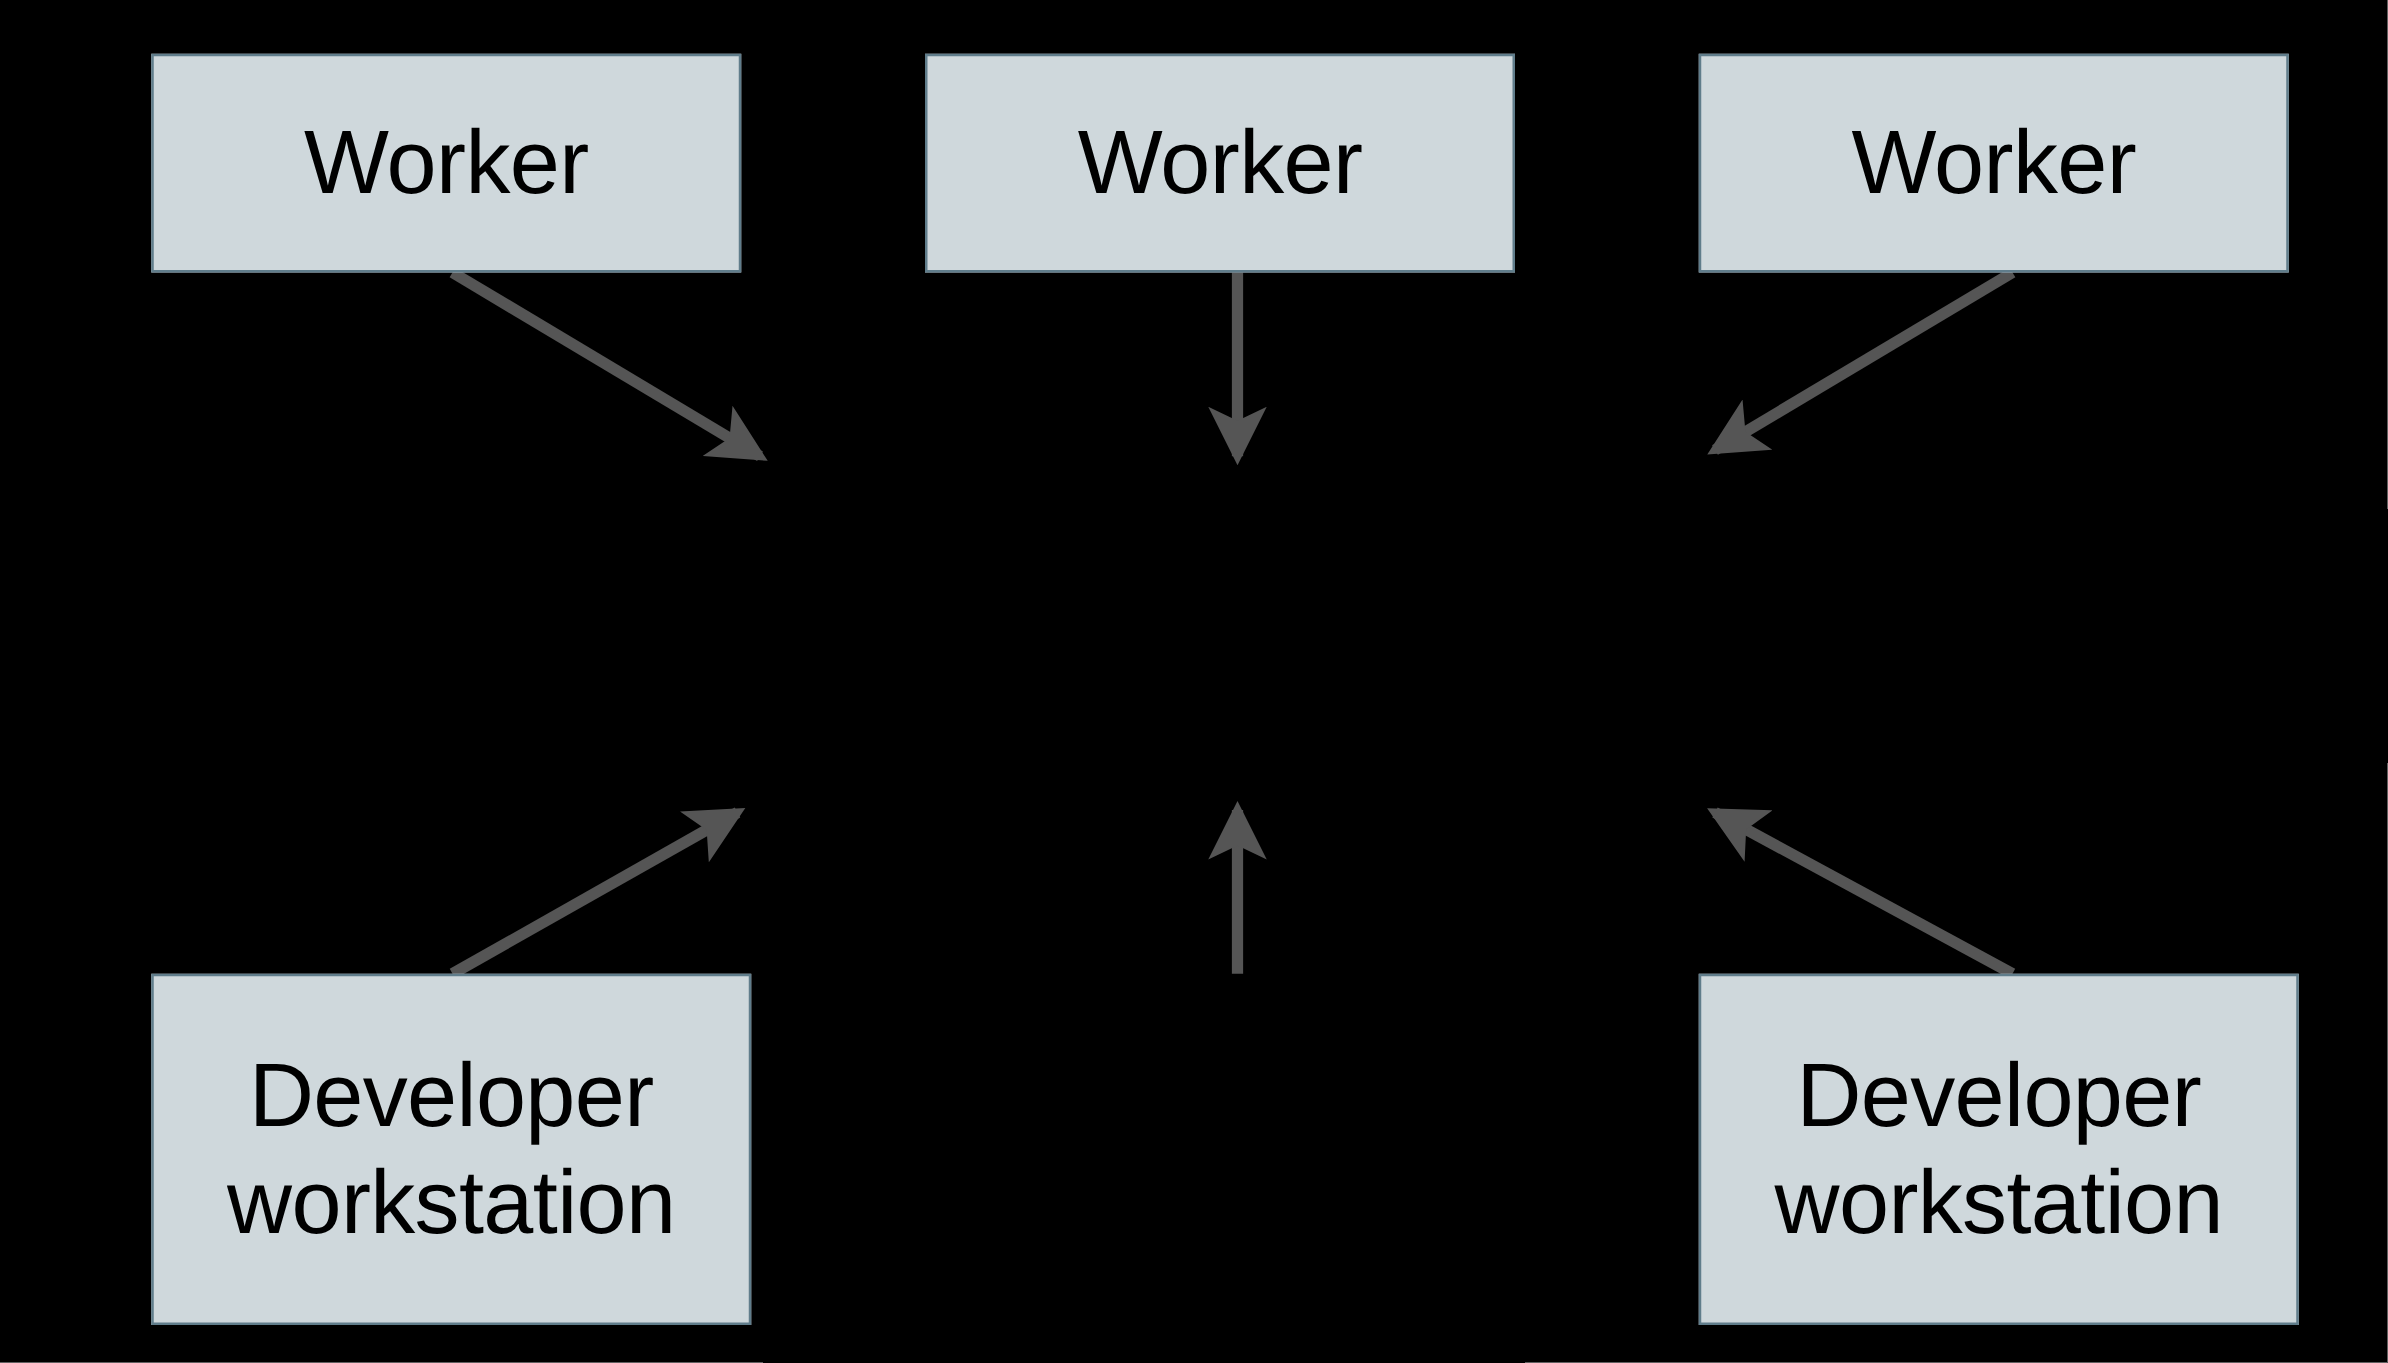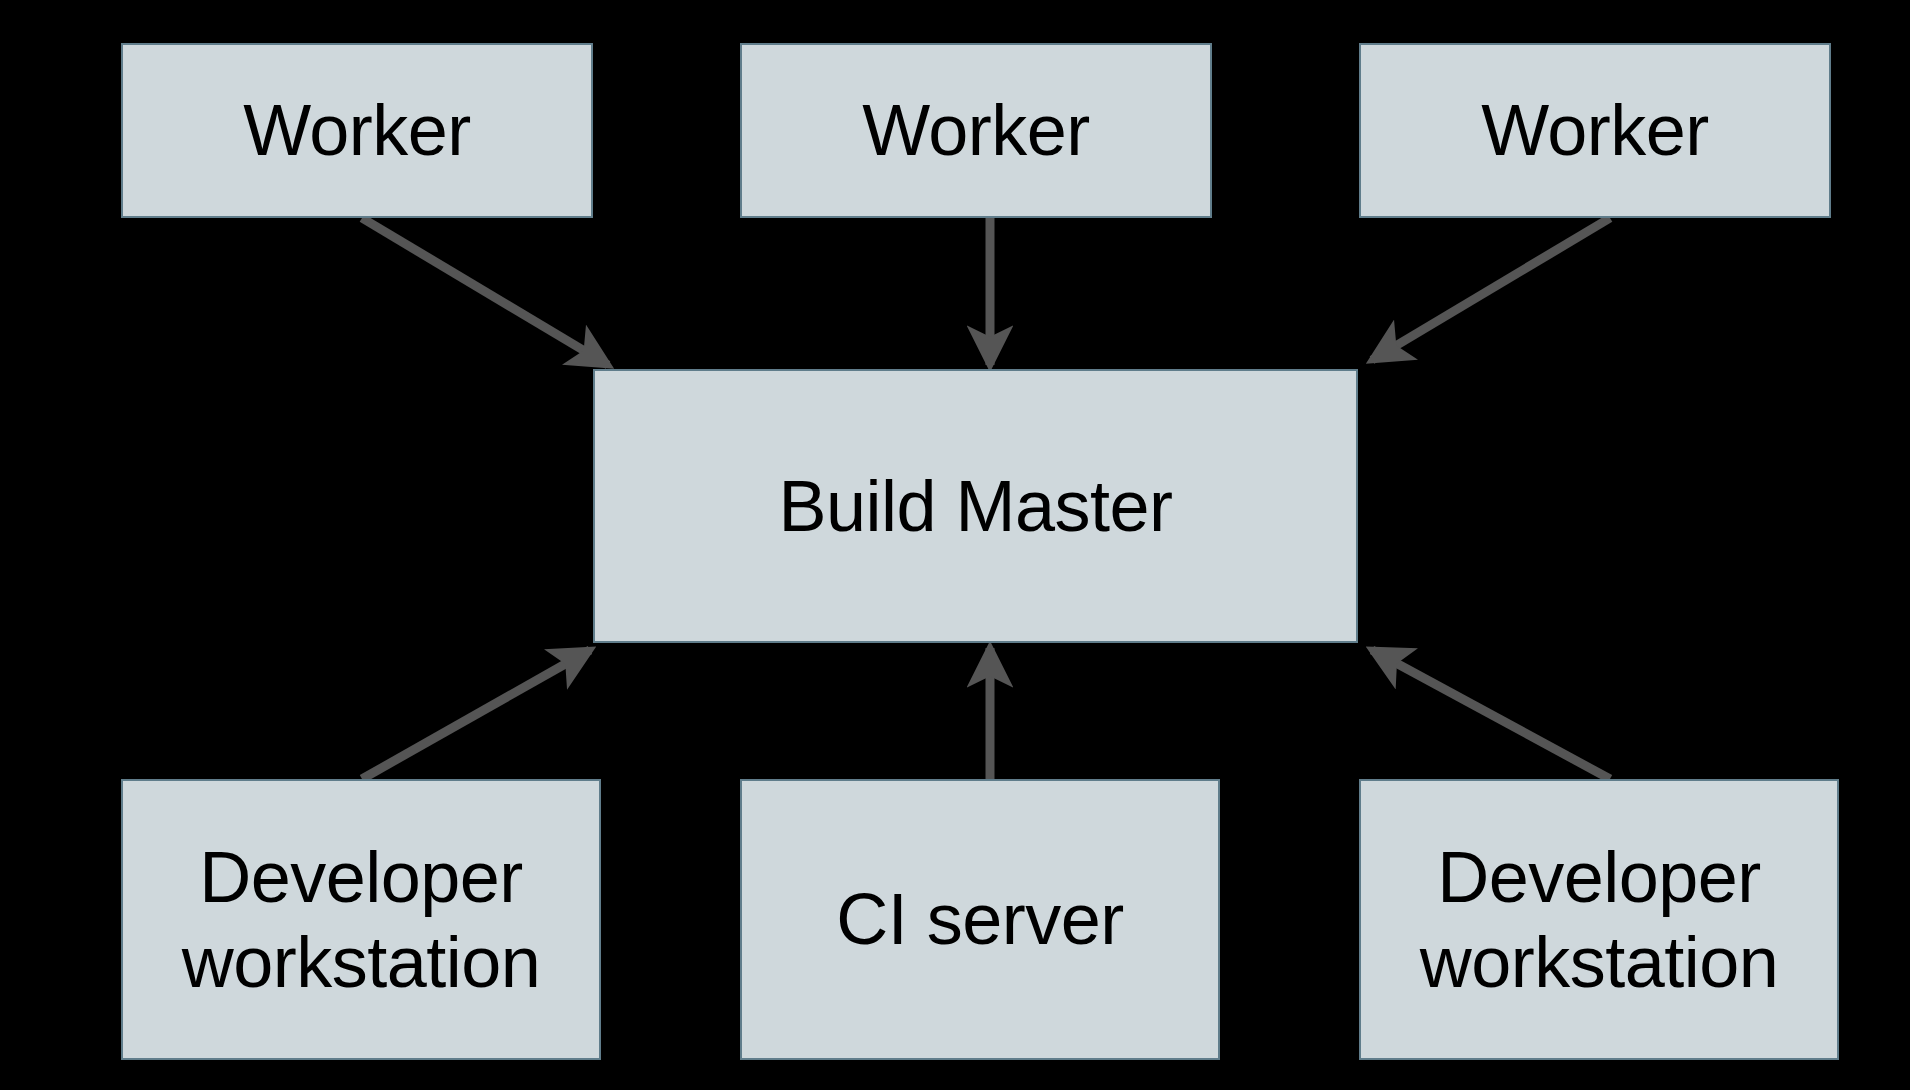--- a/index.html
+++ b/index.html
@@ -71,28 +71,22 @@
 
   <div class="node-box" style="left: 121px; top: 43px; width: 472px; height: 175px; font-size: 72px; background: rgb(207, 216, 220); border-color: rgb(96, 125, 139); color: rgb(0, 0, 0);">
     <span class="node-label">Worker</span>
   </div>
   <div class="node-box" style="left: 740px; top: 43px; width: 472px; height: 175px; font-size: 72px; background: rgb(207, 216, 220); border-color: rgb(96, 125, 139); color: rgb(0, 0, 0);">
     <span class="node-label">Worker</span>
   </div>
   <div class="node-box" style="left: 1359px; top: 43px; width: 472px; height: 175px; font-size: 72px; background: rgb(207, 216, 220); border-color: rgb(96, 125, 139); color: rgb(0, 0, 0);">
     <span class="node-label">Worker</span>
   </div>
-  <div class="node-box" style="left: 593px; top: 369px; width: 765px; height: 274px; font-size: 72px; background: rgb(207, 216, 220); border-color: rgb(96, 125, 139); color: rgb(0, 0, 0);">
-    <span class="node-label">Build Master</span>
-  </div>
   <div class="node-box" style="left: 121px; top: 779px; width: 480px; height: 281px; font-size: 72px; background: rgb(207, 216, 220); border-color: rgb(96, 125, 139); color: rgb(0, 0, 0);">
     <span class="node-label">Developer
 workstation</span>
-  </div>
-  <div class="node-box" style="left: 740px; top: 779px; width: 480px; height: 281px; font-size: 72px; background: rgb(207, 216, 220); border-color: rgb(96, 125, 139); color: rgb(0, 0, 0);">
-    <span class="node-label">CI server</span>
   </div>
   <div class="node-box" style="left: 1359px; top: 779px; width: 480px; height: 281px; font-size: 72px; background: rgb(207, 216, 220); border-color: rgb(96, 125, 139); color: rgb(0, 0, 0);">
     <span class="node-label">Developer
 workstation</span>
   </div>
 
 </div>
 
 </body></html>

